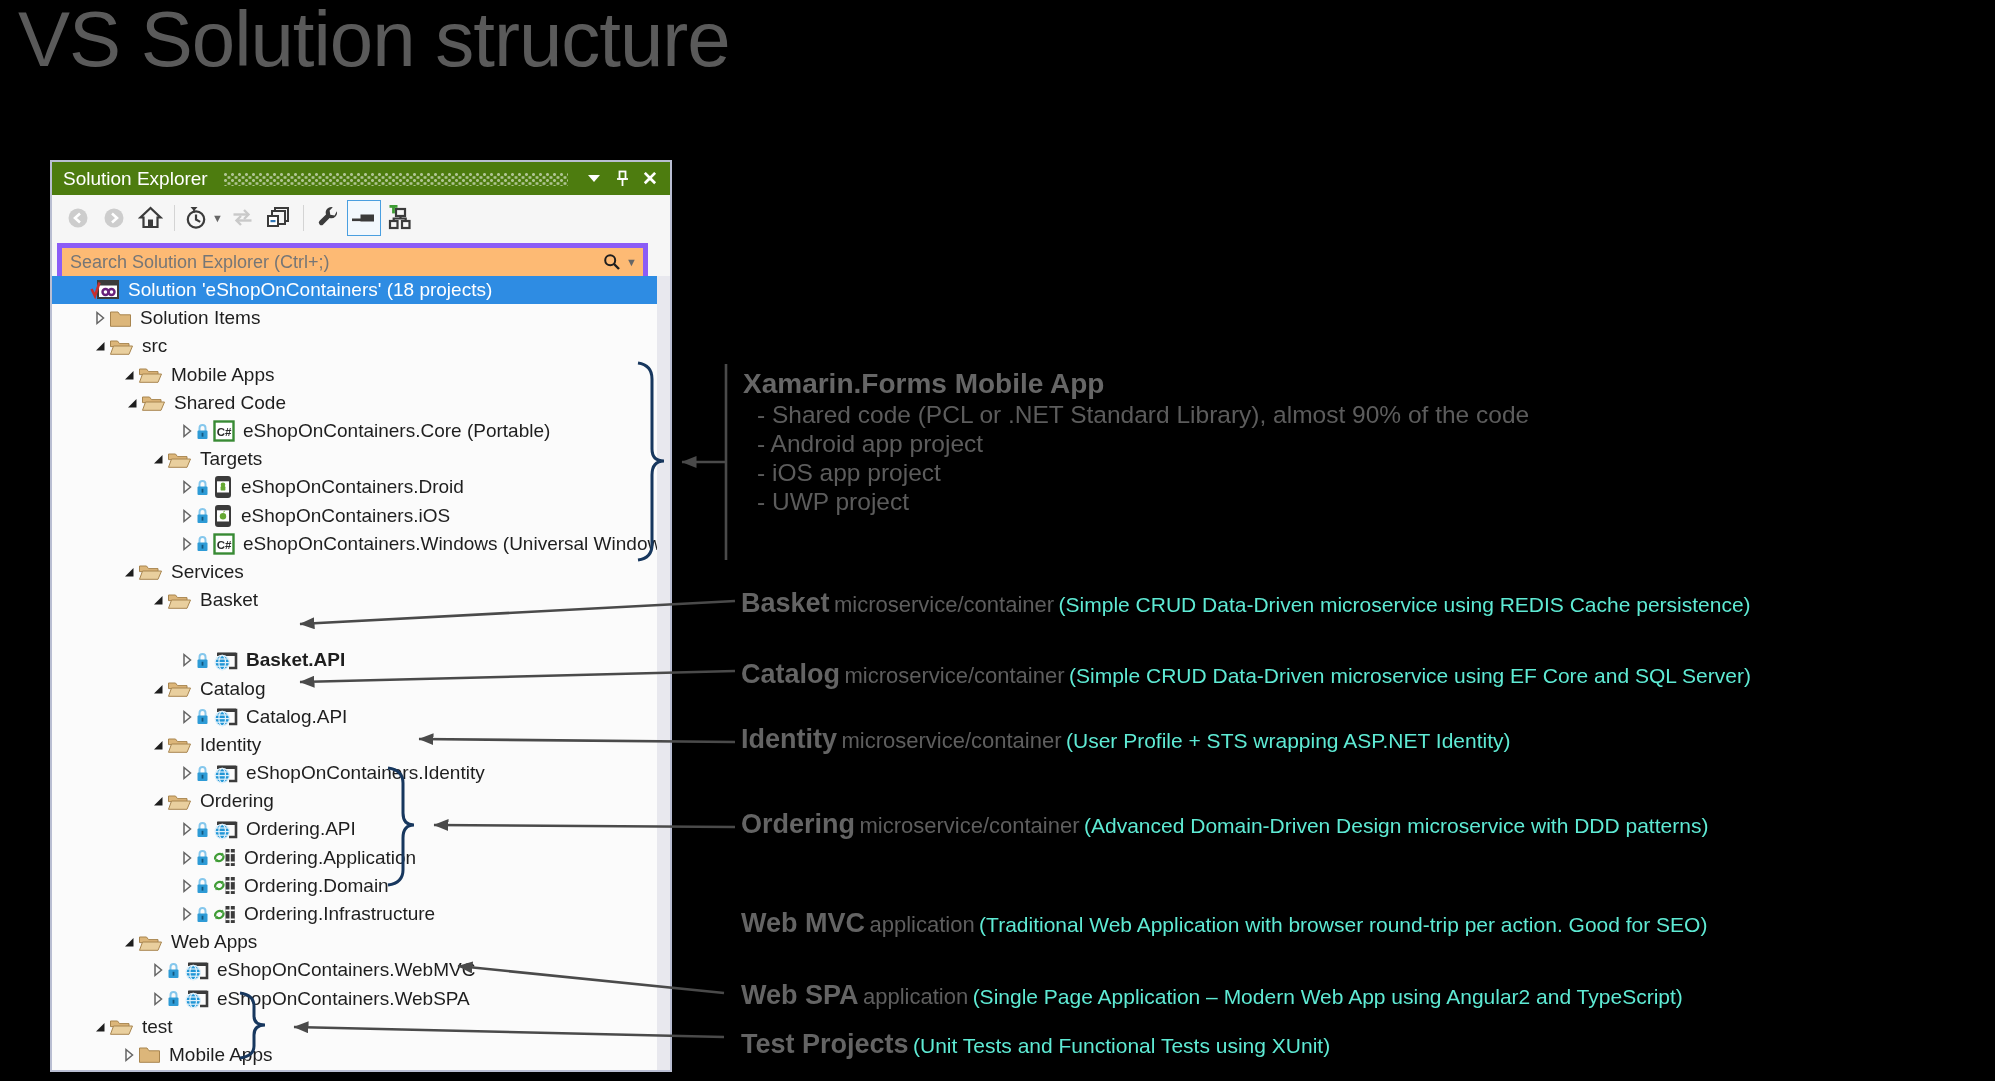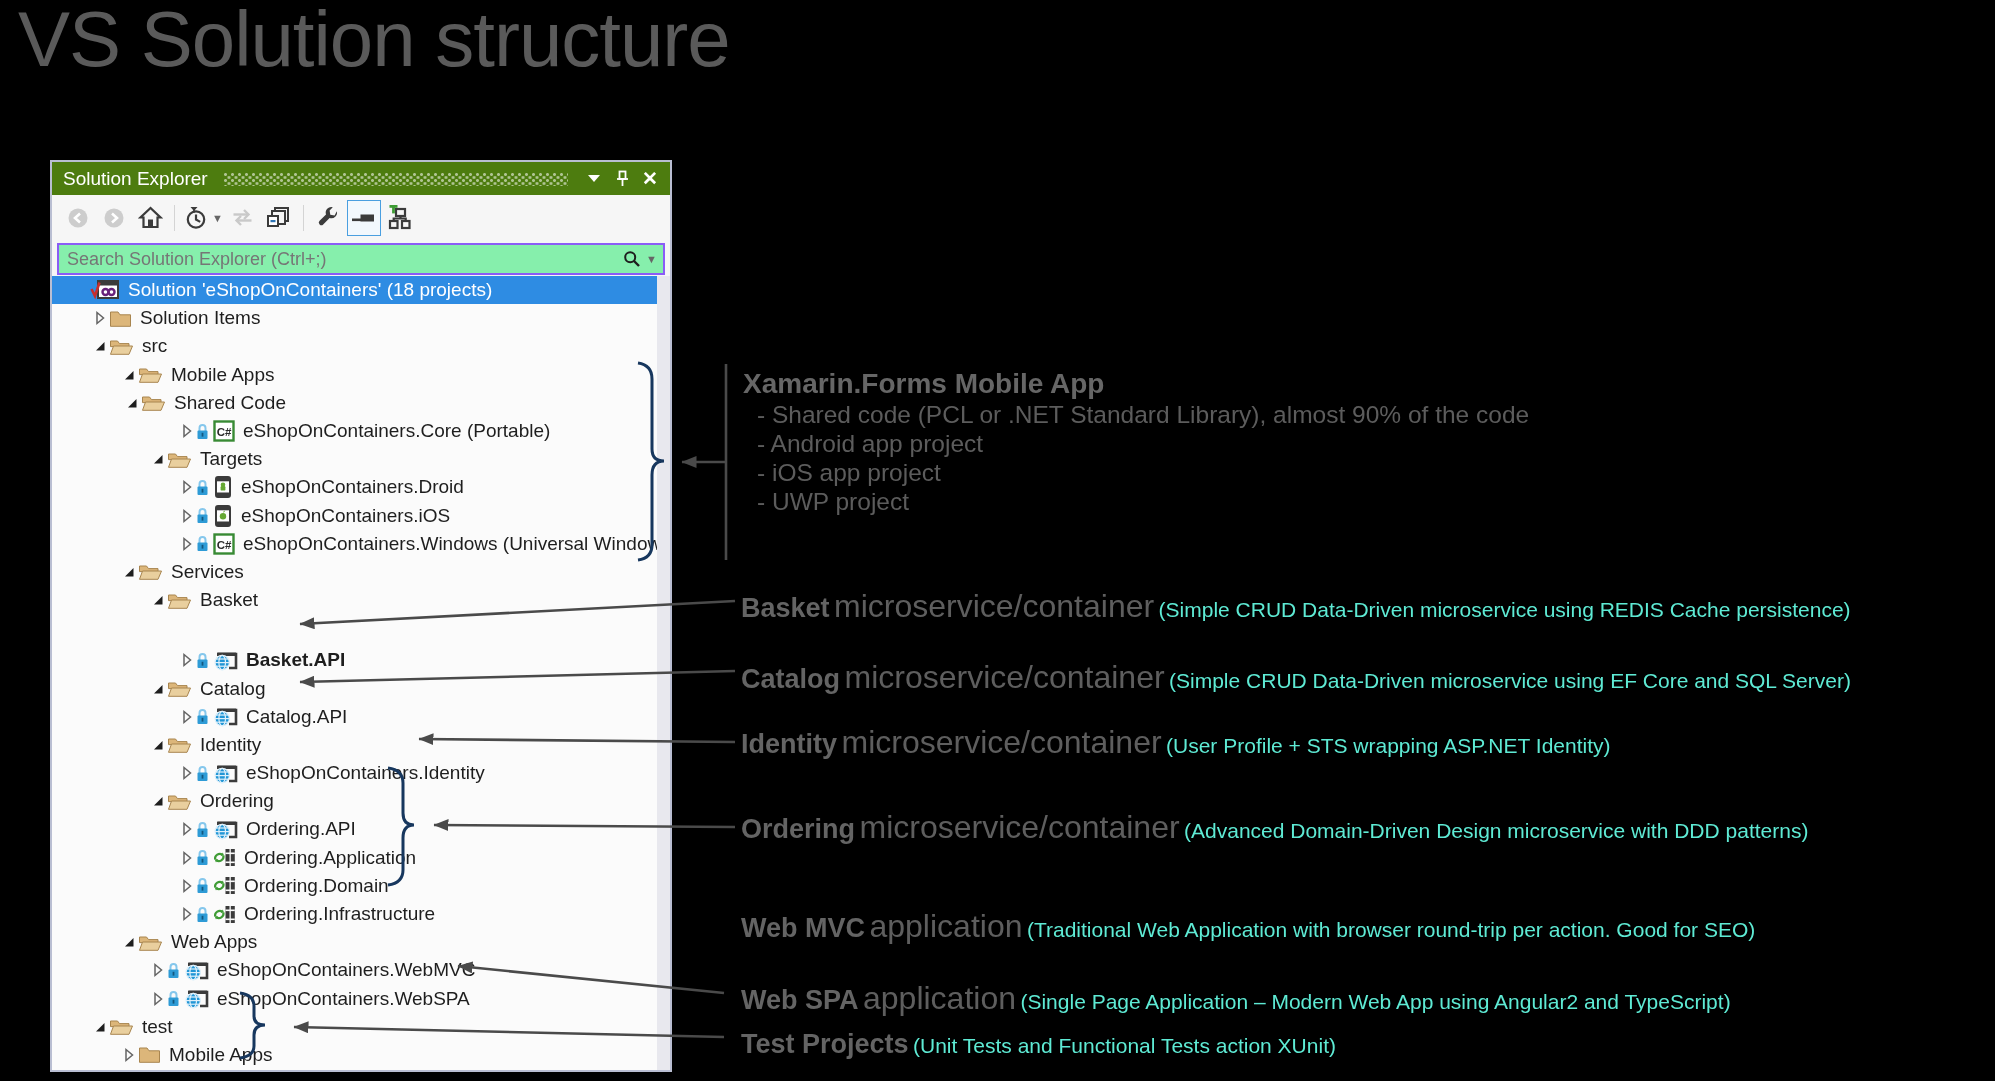--- a/index.html
+++ b/index.html
@@ -23,40 +23,40 @@
   
   #toolbar{position:absolute;left:0;top:33px;right:0;height:45px;background:#f6f6f6;
            display:flex;align-items:center;padding-left:8px;box-sizing:border-box;}
   .tbtn{display:flex;align-items:center;justify-content:center;height:34px;min-width:32px;
         margin:0 1px;border:1.5px solid transparent;}
   .tbtn.active{border-color:#4a9fe0;background:#f2f8fd;}
   .tsep{width:1px;height:26px;background:#d4d4d4;margin:0 6px;}
   .caret{font-size:11px;color:#666;margin-left:2px;}
   
   #searchrow{position:absolute;left:0;top:78px;right:0;height:36px;background:#f6f6f6;}
-  #searchbox{position:absolute;left:5px;right:5px;top:3px;height:28px;background:#86efac;
-             border:2px solid #8b5cf6;display:flex;align-items:center;}
+  #searchbox{position:absolute;left:5px;right:22px;top:3px;height:28px;background:#fdba74;
+             border:5px solid #8b5cf6;display:flex;align-items:center;}
   #searchbox input{flex:1;border:none;outline:none;font-family:"Liberation Sans",sans-serif;
                    font-size:18px;color:#444;padding-left:8px;background:transparent;}
   #searchbox input::placeholder{color:#767676;opacity:1;}
   
   #tree{position:absolute;left:0;top:114px;right:0;bottom:0;background:#fbfbfb;
         padding-right:13px;overflow:hidden;}
   #scrollstrip{position:absolute;right:0;top:114px;bottom:0;width:13px;background:#e8e8ee;}
   .trow{display:flex;align-items:center;height:28.2px;white-space:nowrap;font-size:19px;color:#1e1e1e;}
   .trow.selected{background:#2e8ce3;color:#fff;}
   .trow .exp{display:inline-flex;width:18px;justify-content:center;flex:0 0 18px;}
   .trow .lock{display:inline-flex;width:15px;flex:0 0 15px;margin-right:2px;}
   .trow .tico{display:inline-flex;margin-right:7px;align-items:center;}
   .trow .lbl{padding-left:1px;}
   .trow .lbl.bold{font-weight:bold;}
   
   .ann{position:absolute;white-space:nowrap;color:#5e5e5e;}
   .ann .ann-bold{font-size:27px;font-weight:bold;color:#646464;}
-  .ann .ann-rest{font-size:32px;color:#5e5e5e;}
+  .ann .ann-rest{font-size:22px;color:#5e5e5e;}
   .ann .ann-paren{font-size:21px;color:#5eead4;}
   .ann .ann-head{font-size:28px;font-weight:bold;color:#666;}
   .ann .ann-bullet{font-size:24.5px;color:#5c5c5c;line-height:29px;padding-left:14px;}
   #overlay{position:absolute;left:0;top:0;pointer-events:none;}
 </style>
 </head>
 <body>
 
 <div id="stage">
   <div id="page-title">VS Solution structure</div>
@@ -740,21 +740,21 @@
         <div class="ann-bullet">- Android app project</div>
         <div class="ann-bullet">- iOS app project</div>
         <div class="ann-bullet">- UWP project</div>
       </div>
       <div class="ann" style="left: 741px; top: 588px;"><span class="ann-bold">Basket</span> <span class="ann-rest">microservice/container</span> <span class="ann-paren">(Simple CRUD Data-Driven microservice using REDIS Cache persistence)</span></div>
       <div class="ann" style="left: 741px; top: 659px;"><span class="ann-bold">Catalog</span> <span class="ann-rest">microservice/container</span> <span class="ann-paren">(Simple CRUD Data-Driven microservice using EF Core and SQL Server)</span></div>
       <div class="ann" style="left: 741px; top: 724px;"><span class="ann-bold">Identity</span> <span class="ann-rest">microservice/container</span> <span class="ann-paren">(User Profile + STS wrapping ASP.NET Identity)</span></div>
       <div class="ann" style="left: 741px; top: 809px;"><span class="ann-bold">Ordering</span> <span class="ann-rest">microservice/container</span> <span class="ann-paren">(Advanced Domain-Driven Design microservice with DDD patterns)</span></div>
       <div class="ann" style="left: 741px; top: 908px;"><span class="ann-bold">Web MVC</span> <span class="ann-rest">application</span> <span class="ann-paren">(Traditional Web Application with browser round-trip per action. Good for SEO)</span></div>
       <div class="ann" style="left: 741px; top: 980px;"><span class="ann-bold">Web SPA</span> <span class="ann-rest">application</span> <span class="ann-paren">(Single Page Application – Modern Web App using Angular2 and TypeScript)</span></div>
-      <div class="ann" style="left: 741px; top: 1029px;"><span class="ann-bold">Test Projects</span> <span class="ann-paren">(Unit Tests and Functional Tests action XUnit)</span></div>
+      <div class="ann" style="left: 741px; top: 1029px;"><span class="ann-bold">Test Projects</span> <span class="ann-paren">(Unit Tests and Functional Tests using XUnit)</span></div>
     </div>
 
   <svg id="overlay" width="1995" height="1081">
     <defs>
       <marker id="arw" markerUnits="userSpaceOnUse" markerWidth="16" markerHeight="12" refX="14.5" refY="6" orient="auto-start-reverse">
         <path d="M0 0 L15 6 L0 12 z" fill="#4a4a4a"></path>
       </marker>
     </defs>
     <g stroke="#17375e" stroke-width="3" fill="none">
       <path d="M 638 363 Q 652 365 652 379 L 652 449 Q 652 461 664 461 Q 652 461 652 475 L 652 545 Q 652 558 638 560"></path>

